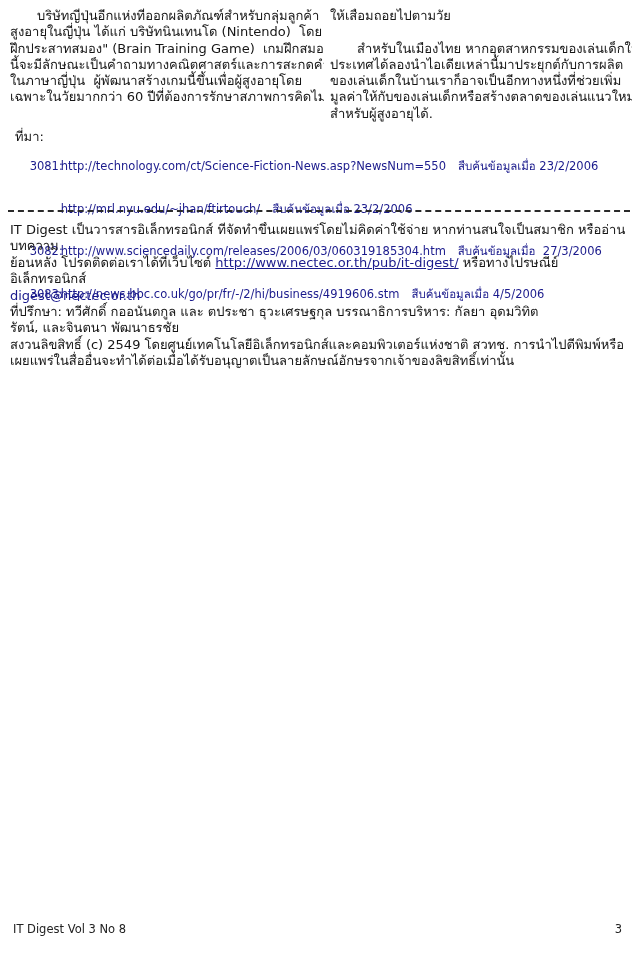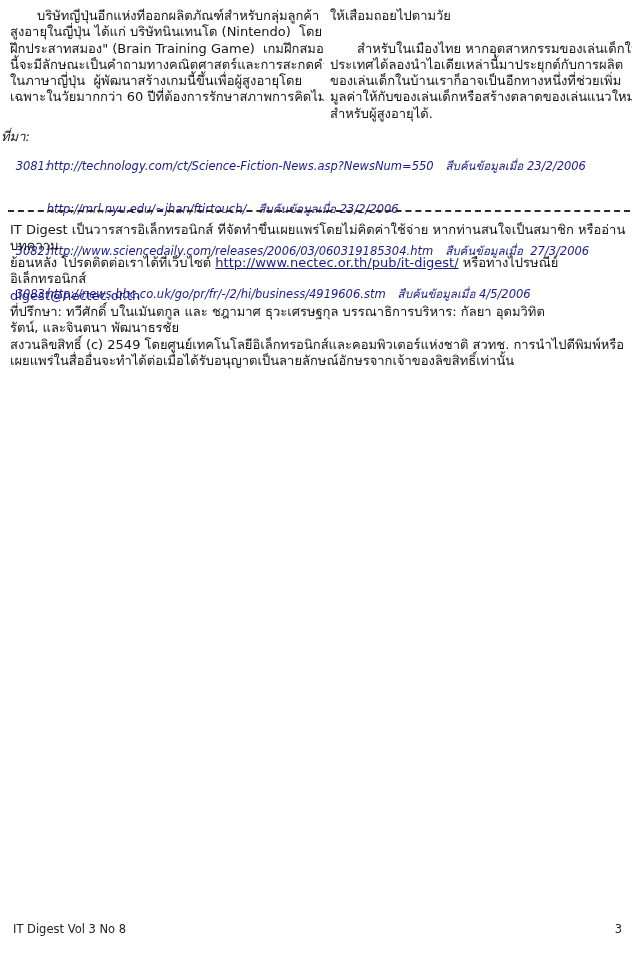--- a/index.html
+++ b/index.html
@@ -23,24 +23,23 @@
     overflow: hidden;
   }
   .col-left  { left: 10px;  width: 314px; }
   .col-right { left: 330px; width: 302px; }
   .line { white-space: pre; }
   .indent { padding-left: 27px; }
   .gap-line { height: 16.3px; }
 
   .sources {
     position: absolute;
-    left: 1px;
+    left: 15px;
     top: 129px;
     width: 620px;
-    font-style: italic;
   }
   .sources-heading {
     font-size: 13px;
     line-height: 16px;
     color: #151515;
   }
   .source-row {
     font-size: 11.5px;
     line-height: 14.2px;
     color: #1a1a8c;
@@ -135,21 +134,21 @@
     <span class="source-id">3083:</span><a class="source-url">http://news.bbc.co.uk/go/pr/fr/-/2/hi/business/4919606.stm</a><span class="source-accessed">สืบค้นข้อมูลเมื่อ 4/5/2006</span>
   </div>
 </div>
 
 <div class="separator"></div>
 
 <div class="newsletter">
   <div class="nl-line">IT Digest เป็นวารสารอิเล็กทรอนิกส์ ที่จัดทำขึ้นเผยแพร่โดยไม่คิดค่าใช้จ่าย หากท่านสนใจเป็นสมาชิก หรืออ่านบทความ</div>
   <div class="nl-line"><span>ย้อนหลัง โปรดติดต่อเราได้ที่เว็บไซต์ </span><a class="website-link">http://www.nectec.or.th/pub/it-digest/</a><span> หรือทางไปรษณีย์อิเล็กทรอนิกส์</span></div>
   <div class="nl-line"><a class="email-link">digest@nectec.or.th</a></div>
-  <div class="nl-line">ที่ปรึกษา: ทวีศักดิ์ บในเมันตกูล และ ชฎามาศ ธุวะเศรษฐกุล บรรณาธิการบริหาร: กัลยา อุดมวิทิต</div>
+  <div class="nl-line">ที่ปรึกษา: ทวีศักดิ์ กออนันตกูล และ ตประชา ธุวะเศรษฐกุล บรรณาธิการบริหาร: กัลยา อุดมวิทิต</div>
   <div class="nl-line">รัตน์, และจินตนา พัฒนาธรชัย</div>
   <div class="nl-line">สงวนลิขสิทธิ์ (c) 2549 โดยศูนย์เทคโนโลยีอิเล็กทรอนิกส์และคอมพิวเตอร์แห่งชาติ สวทช. การนำไปตีพิมพ์หรือ</div>
   <div class="nl-line">เผยแพร่ในสื่ออื่นจะทำได้ต่อเมื่อได้รับอนุญาตเป็นลายลักษณ์อักษรจากเจ้าของลิขสิทธิ์เท่านั้น</div>
 </div>
 
 <div class="page-footer">
   <span>IT Digest Vol 3 No 8</span>
   <span>3</span>
 </div>
 

